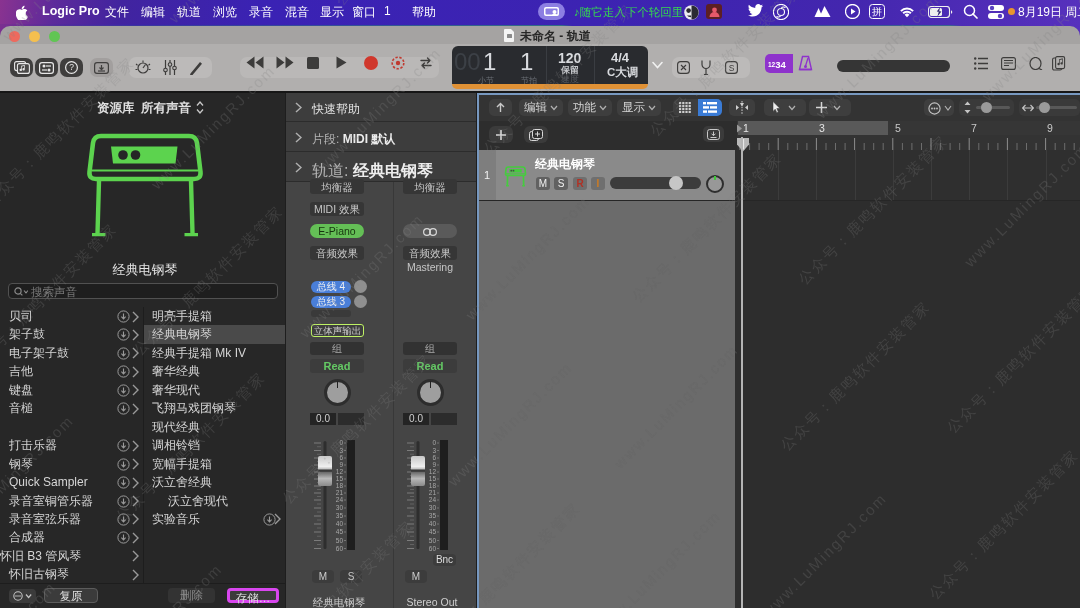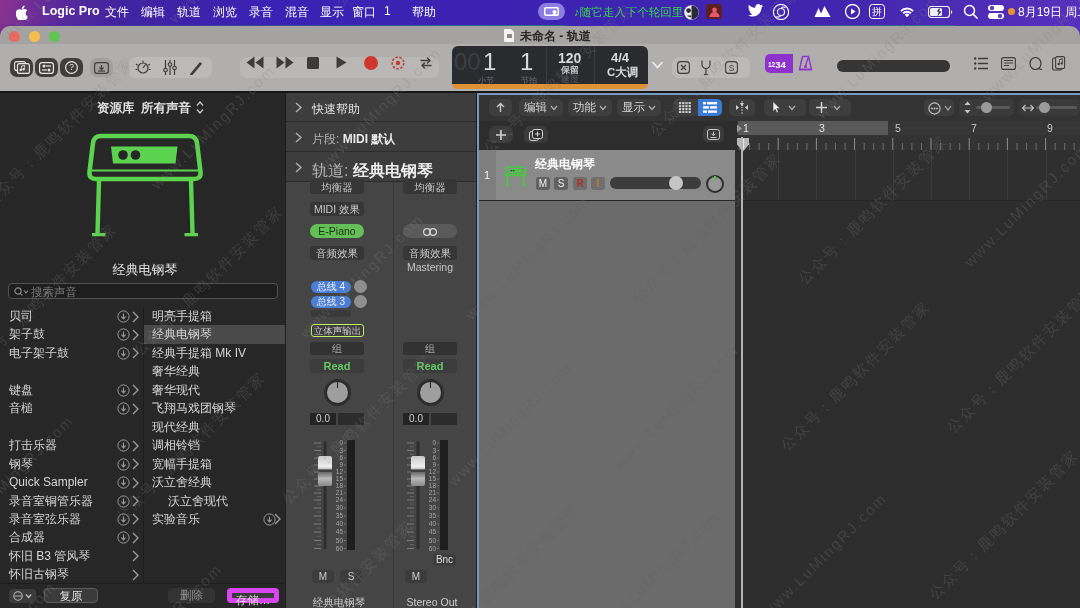--- a/index.html
+++ b/index.html
@@ -284,20 +284,26 @@
             <path d="M6.5 3.5 v5 M4.4 6.7 L6.5 8.9 L8.6 6.7" fill="none" stroke="#9a9a9a" stroke-width="1.1"></path>
           </svg><svg style="position:absolute;right:4px;top:3.5px" width="7" height="12" viewBox="0 0 7 12">
             <path d="M1 1 L6 6 L1 11" fill="none" stroke="#9a9a9a" stroke-width="1.4"></path>
           </svg></div>
       <div class="lrow" style="left:0;top:36.9px;width:143px;"><span style="margin-left:9px">电子架子鼓</span><svg style="position:absolute;right:13px;top:3px" width="13" height="13" viewBox="0 0 13 13">
             <circle cx="6.5" cy="6.5" r="5.6" fill="none" stroke="#9a9a9a" stroke-width="1"></circle>
             <path d="M6.5 3.5 v5 M4.4 6.7 L6.5 8.9 L8.6 6.7" fill="none" stroke="#9a9a9a" stroke-width="1.1"></path>
           </svg><svg style="position:absolute;right:4px;top:3.5px" width="7" height="12" viewBox="0 0 7 12">
             <path d="M1 1 L6 6 L1 11" fill="none" stroke="#9a9a9a" stroke-width="1.4"></path>
           </svg></div>
+      <div class="lrow" style="left:0;top:55.35px;width:143px;"><span style="margin-left:9px">吉他</span><svg style="position:absolute;right:13px;top:3px" width="13" height="13" viewBox="0 0 13 13">
+            <circle cx="6.5" cy="6.5" r="5.6" fill="none" stroke="#9a9a9a" stroke-width="1"></circle>
+            <path d="M6.5 3.5 v5 M4.4 6.7 L6.5 8.9 L8.6 6.7" fill="none" stroke="#9a9a9a" stroke-width="1.1"></path>
+          </svg><svg style="position:absolute;right:4px;top:3.5px" width="7" height="12" viewBox="0 0 7 12">
+            <path d="M1 1 L6 6 L1 11" fill="none" stroke="#9a9a9a" stroke-width="1.4"></path>
+          </svg></div>
       <div class="lrow" style="left:0;top:73.8px;width:143px;"><span style="margin-left:9px">键盘</span><svg style="position:absolute;right:13px;top:3px" width="13" height="13" viewBox="0 0 13 13">
             <circle cx="6.5" cy="6.5" r="5.6" fill="none" stroke="#9a9a9a" stroke-width="1"></circle>
             <path d="M6.5 3.5 v5 M4.4 6.7 L6.5 8.9 L8.6 6.7" fill="none" stroke="#9a9a9a" stroke-width="1.1"></path>
           </svg><svg style="position:absolute;right:4px;top:3.5px" width="7" height="12" viewBox="0 0 7 12">
             <path d="M1 1 L6 6 L1 11" fill="none" stroke="#9a9a9a" stroke-width="1.4"></path>
           </svg></div>
       <div class="lrow" style="left:0;top:92.25px;width:143px;"><span style="margin-left:9px">音槌</span><svg style="position:absolute;right:13px;top:3px" width="13" height="13" viewBox="0 0 13 13">
             <circle cx="6.5" cy="6.5" r="5.6" fill="none" stroke="#9a9a9a" stroke-width="1"></circle>
             <path d="M6.5 3.5 v5 M4.4 6.7 L6.5 8.9 L8.6 6.7" fill="none" stroke="#9a9a9a" stroke-width="1.1"></path>
           </svg><svg style="position:absolute;right:4px;top:3.5px" width="7" height="12" viewBox="0 0 7 12">
@@ -332,21 +338,21 @@
             <path d="M6.5 3.5 v5 M4.4 6.7 L6.5 8.9 L8.6 6.7" fill="none" stroke="#9a9a9a" stroke-width="1.1"></path>
           </svg><svg style="position:absolute;right:4px;top:3.5px" width="7" height="12" viewBox="0 0 7 12">
             <path d="M1 1 L6 6 L1 11" fill="none" stroke="#9a9a9a" stroke-width="1.4"></path>
           </svg></div>
       <div class="lrow" style="left:0;top:221.4px;width:143px;"><span style="margin-left:9px">合成器</span><svg style="position:absolute;right:13px;top:3px" width="13" height="13" viewBox="0 0 13 13">
             <circle cx="6.5" cy="6.5" r="5.6" fill="none" stroke="#9a9a9a" stroke-width="1"></circle>
             <path d="M6.5 3.5 v5 M4.4 6.7 L6.5 8.9 L8.6 6.7" fill="none" stroke="#9a9a9a" stroke-width="1.1"></path>
           </svg><svg style="position:absolute;right:4px;top:3.5px" width="7" height="12" viewBox="0 0 7 12">
             <path d="M1 1 L6 6 L1 11" fill="none" stroke="#9a9a9a" stroke-width="1.4"></path>
           </svg></div>
-      <div class="lrow" style="left:0;top:239.85px;width:143px;"><span style="margin-left:9px">怀旧 B3 管风琴</span><svg style="position:absolute;right:4px;top:3.5px" width="7" height="12" viewBox="0 0 7 12">
+      <div class="lrow" style="left:0;top:239.85px;width:143px;"><span style="">怀旧 B3 管风琴</span><svg style="position:absolute;right:4px;top:3.5px" width="7" height="12" viewBox="0 0 7 12">
             <path d="M1 1 L6 6 L1 11" fill="none" stroke="#9a9a9a" stroke-width="1.4"></path>
           </svg></div>
       <div class="lrow" style="left:0;top:258.3px;width:143px;"><span style="margin-left:9px">怀旧古钢琴</span><svg style="position:absolute;right:4px;top:3.5px" width="7" height="12" viewBox="0 0 7 12">
             <path d="M1 1 L6 6 L1 11" fill="none" stroke="#9a9a9a" stroke-width="1.4"></path>
           </svg></div>
       <div class="lrow" style="left:144px;top:0.0px;width:141px;"><span style="margin-left:8px">明亮手提箱</span></div>
       <div class="lrow" style="left:144px;top:18.45px;width:141px;background:#4a4a4a;"><span style="margin-left:8px">经典电钢琴</span></div>
       <div class="lrow" style="left:144px;top:36.9px;width:141px;"><span style="margin-left:8px">经典手提箱 Mk IV</span></div>
       <div class="lrow" style="left:144px;top:55.35px;width:141px;"><span style="margin-left:8px">奢华经典</span></div>
       <div class="lrow" style="left:144px;top:73.8px;width:141px;"><span style="margin-left:8px">奢华现代</span></div>
@@ -369,21 +375,21 @@
     <span class="abs" style="left:9px;top:496px;width:27px;height:14px;background:#3b3b3b;border-radius:4px;"></span>
     <svg class="abs" style="left:13px;top:498px" width="19" height="10" viewBox="0 0 19 10">
         <circle cx="5" cy="5" r="4.2" fill="none" stroke="#c4c4c4" stroke-width="1.1"></circle>
         <circle cx="3" cy="5" r="0.8" fill="#c4c4c4"></circle>
         <circle cx="5" cy="5" r="0.8" fill="#c4c4c4"></circle>
         <circle cx="7" cy="5" r="0.8" fill="#c4c4c4"></circle>
         <path d="M13 3.5 l2.6 3 2.6 -3" fill="none" stroke="#c4c4c4" stroke-width="1.2"></path>
       </svg>
     <span class="abs" style="left:44px;top:495px;width:54px;height:15px;background:#3b3b3b;border:1px solid #5c5c5c;border-radius:4px;color:#e0e0e0;font-size:11.5px;text-align:center;line-height:14px;">复原</span>
     <span class="abs" style="left:168px;top:495px;width:47px;height:15px;background:#333;border-radius:4px;color:#8c8c8c;font-size:11.5px;text-align:center;line-height:14px;">删除</span>
-    <span class="abs" style="left:227px;top:495px;width:52px;height:15px;background:#3b3b3b;border:5px solid #d946ef;border-radius:4px;color:#e0e0e0;font-size:11.5px;text-align:center;line-height:14px;">存储…</span>
+    <span class="abs" style="left:227px;top:495px;width:52px;height:15px;background:#3b3b3b;border:3px solid #d946ef;border-radius:4px;color:#e0e0e0;font-size:11.5px;text-align:center;line-height:14px;">存储…</span>
   </div>
   <div class="abs" id="inspector">
 
     <div class="abs" style="left:0;top:0;width:192px;height:88px;background:#3d3d3d;"></div>
     <span class="abs" style="left:0;top:28px;width:192px;height:1px;background:#2c2c2c;"></span>
     <span class="abs" style="left:0;top:58px;width:192px;height:1px;background:#2c2c2c;"></span>
     <span class="abs" style="left:0;top:88px;width:192px;height:1px;background:#2c2c2c;"></span>
     <svg class="abs" style="left:10px;top:9px" width="7" height="11" viewBox="0 0 7 11">
         <path d="M1 1 L6 5.5 L1 10" fill="none" stroke="#b0b0b0" stroke-width="1.5"></path>
       </svg>

